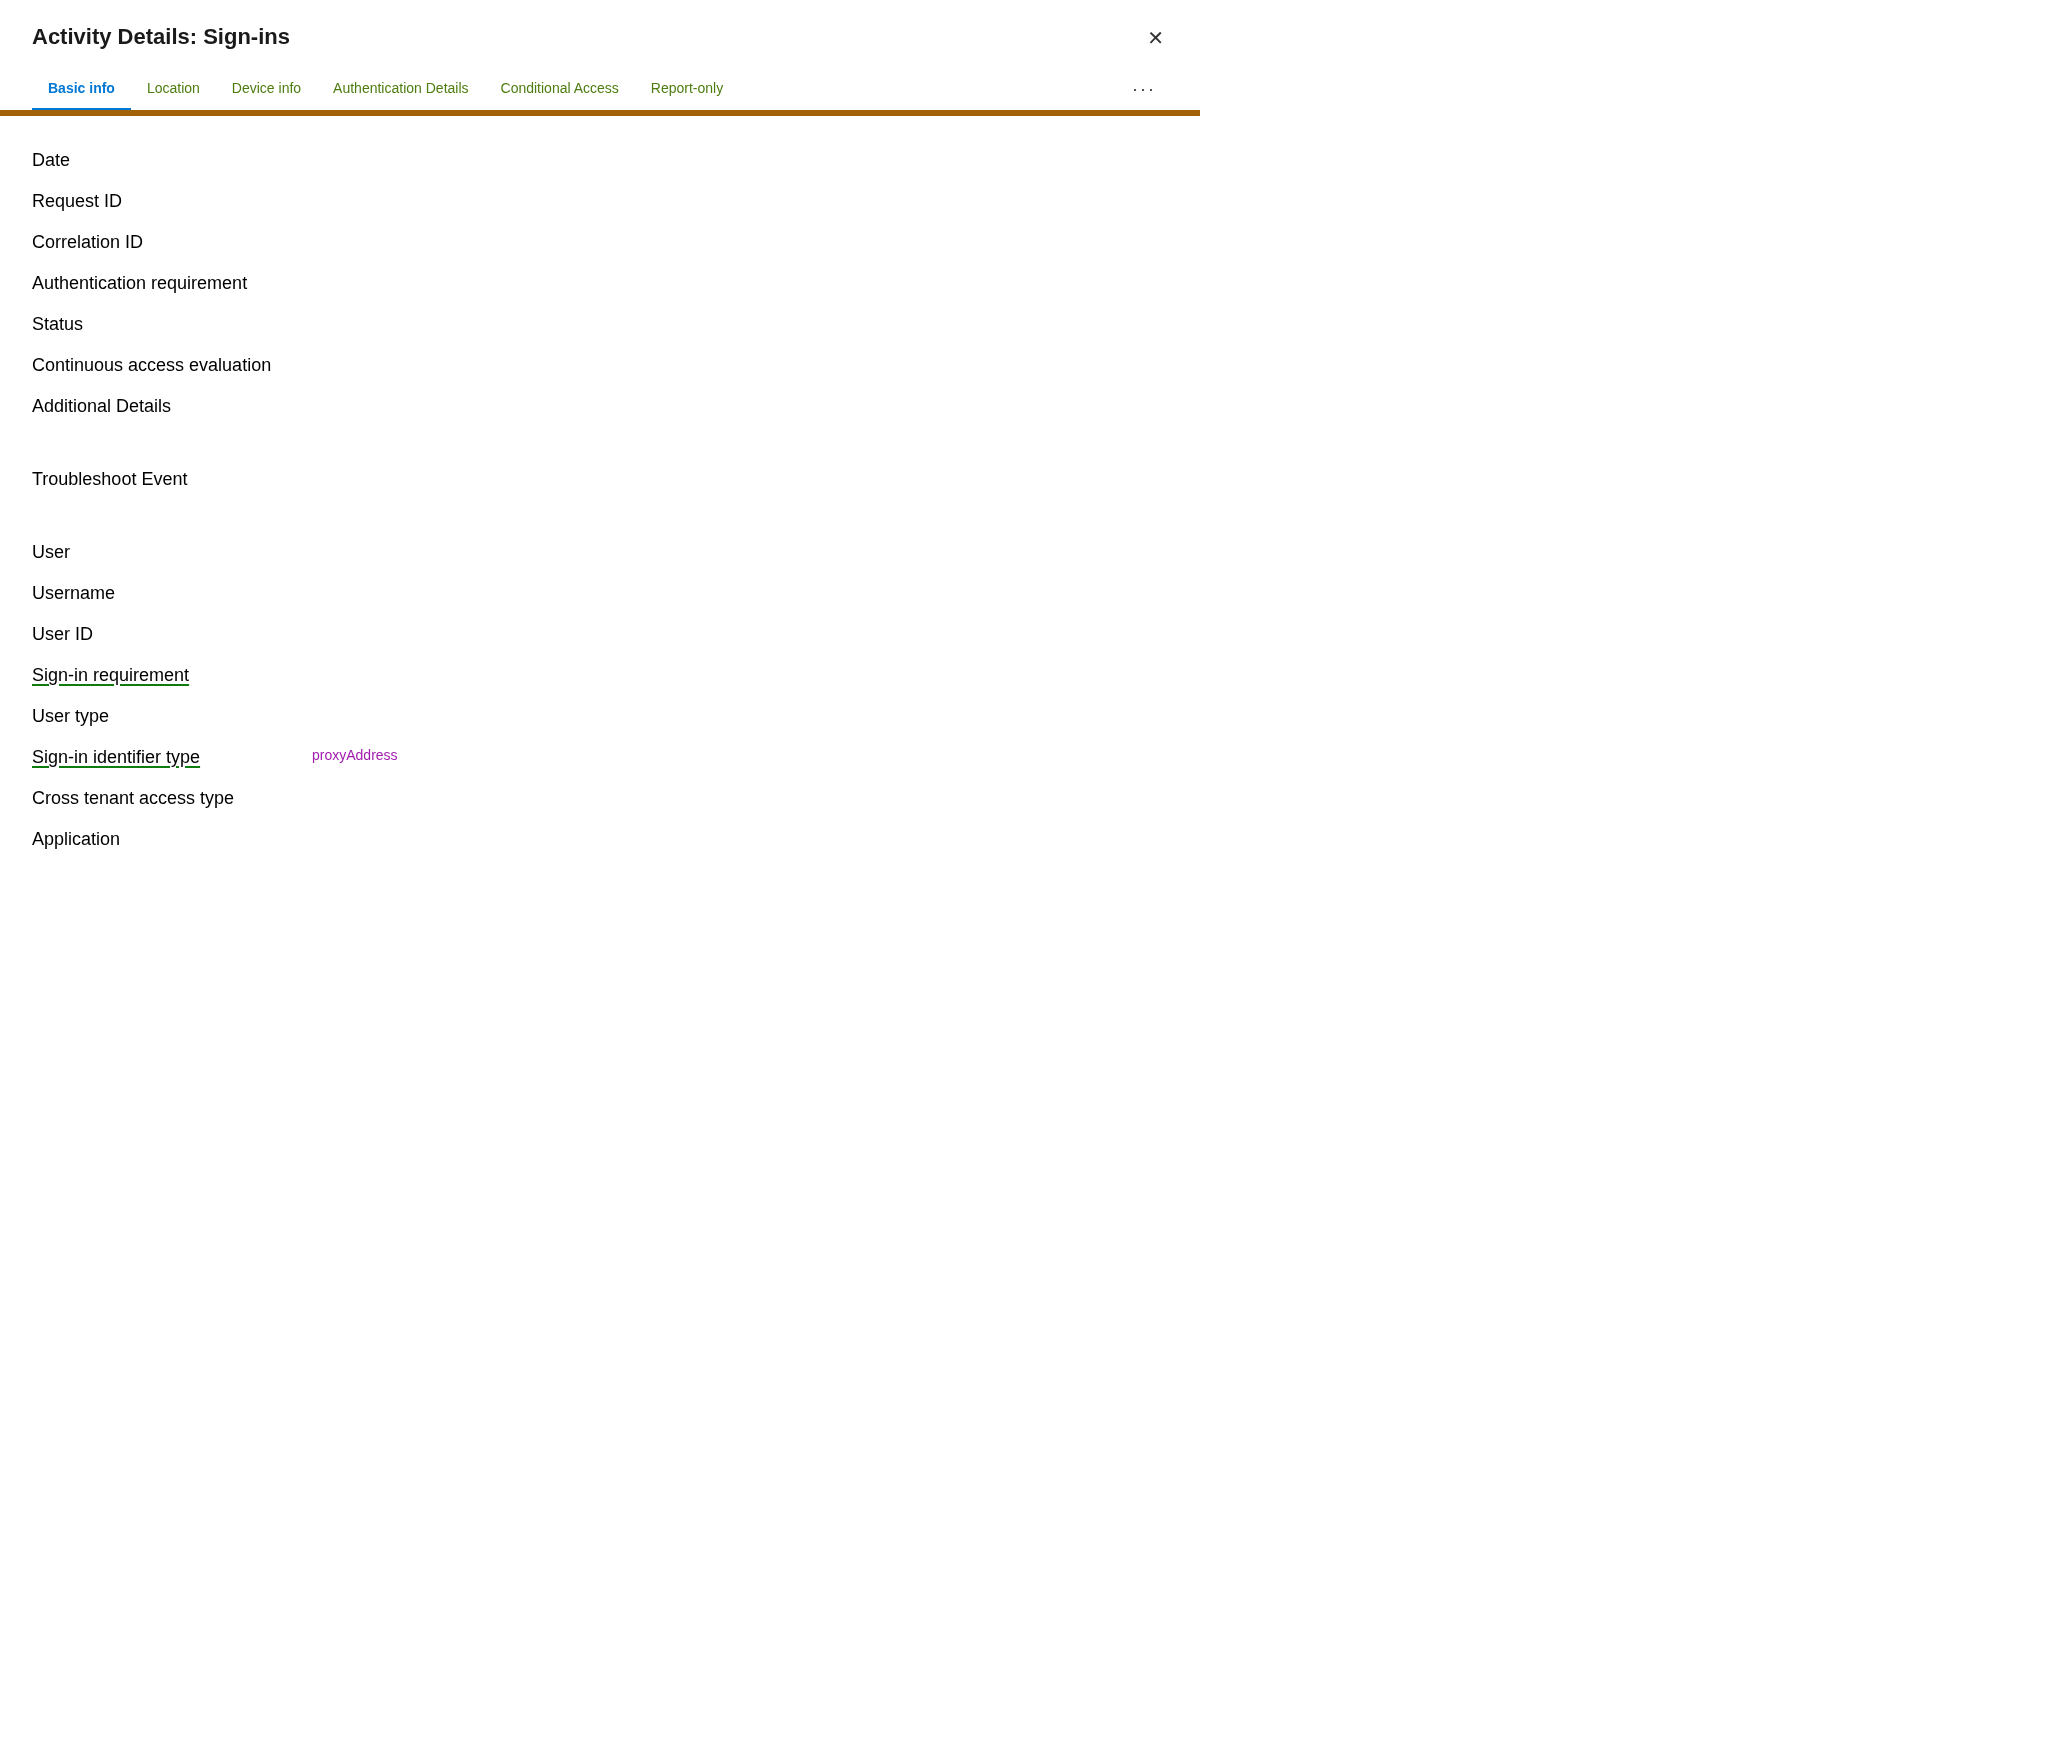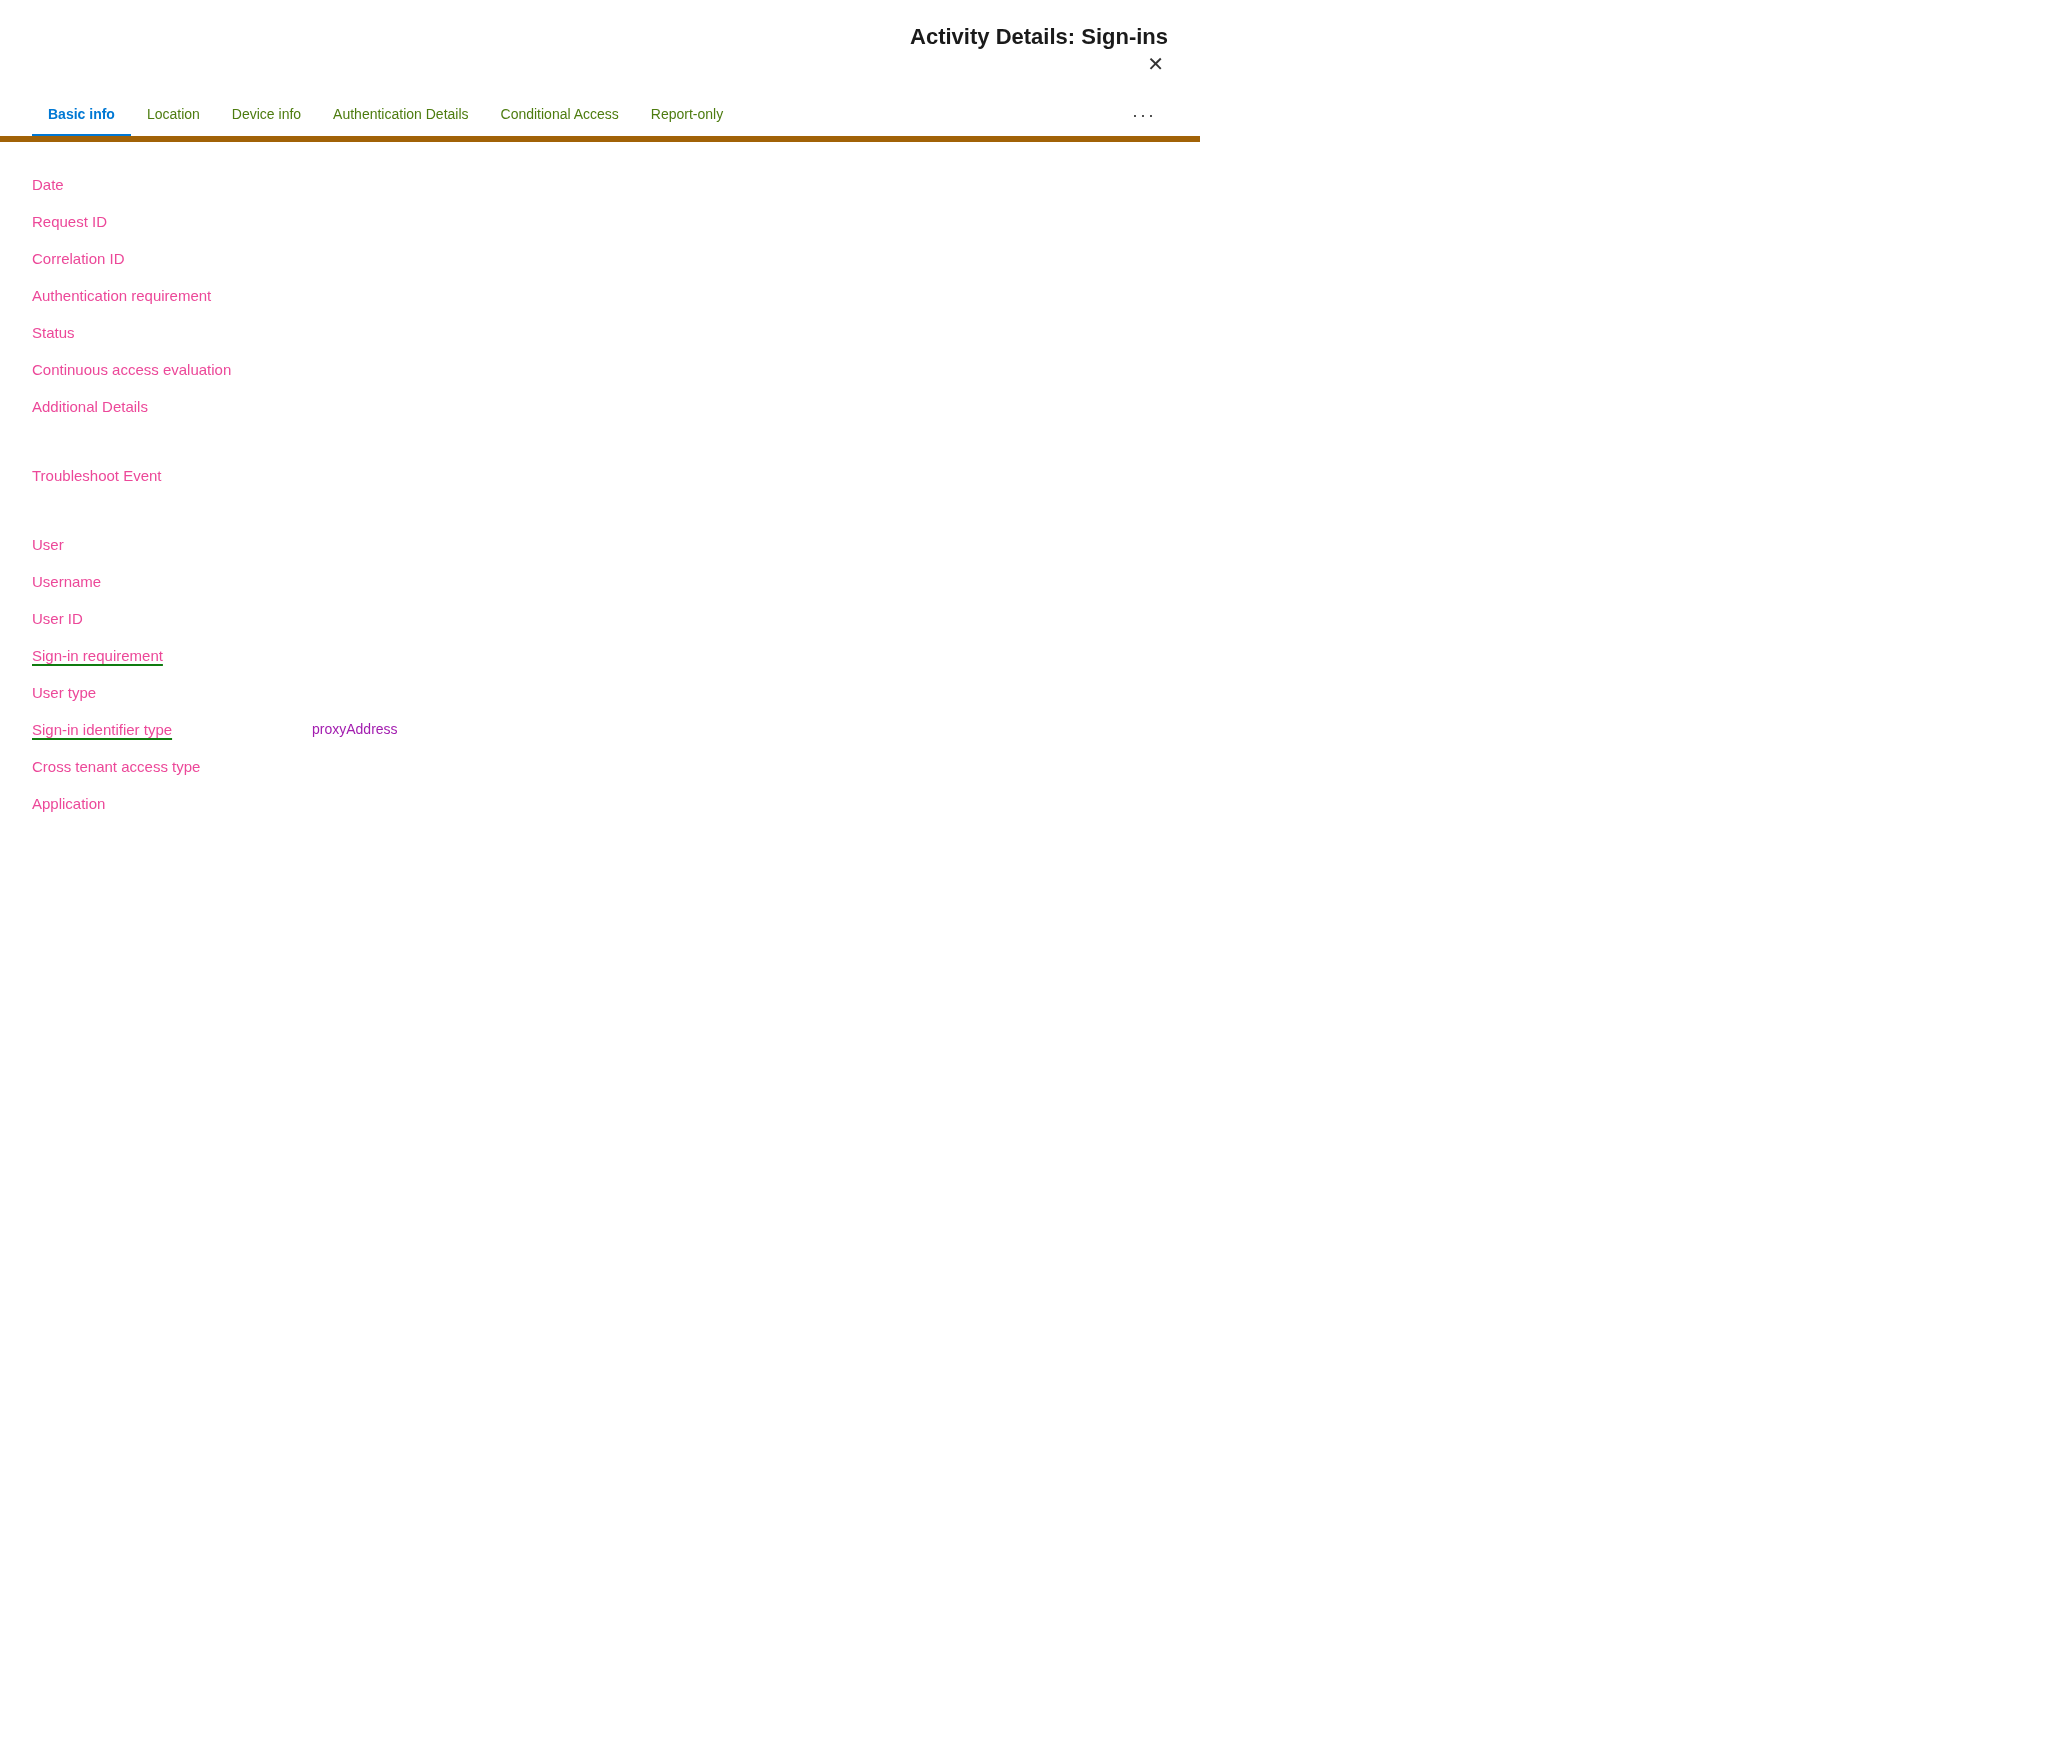--- a/index.html
+++ b/index.html
@@ -19,25 +19,24 @@
       width: 100%;
       max-width: 1200px;
       min-height: 900px;
       background: #fff;
       padding: 0;
       position: relative;
     }
 
     .dialog-header {
       display: flex;
-      align-items: flex-end;
+      align-items: flex-start;
       justify-content: space-between;
       padding: 24px 32px 16px 32px;
       border-bottom: none;
-      flex-direction: column;
     }
 
     .dialog-title {
       font-size: 22px;
       font-weight: 600;
       color: #1a1a1a;
     }
 
     .close-button {
       background: none;
@@ -93,22 +92,22 @@
     }
 
     .field-row {
       display: flex;
       align-items: flex-start;
       padding: 10px 0;
       min-height: 36px;
     }
 
     .field-label {
-      font-size: 15px;
-      color: #ec4899;
+      font-size: 18px;
+      color: #000000;
       min-width: 280px;
       flex-shrink: 0;
     }
 
     .field-label.underlined-green {
       text-decoration: underline;
       text-decoration-color: #107c10;
       text-underline-offset: 3px;
       text-decoration-thickness: 2px;
     }

